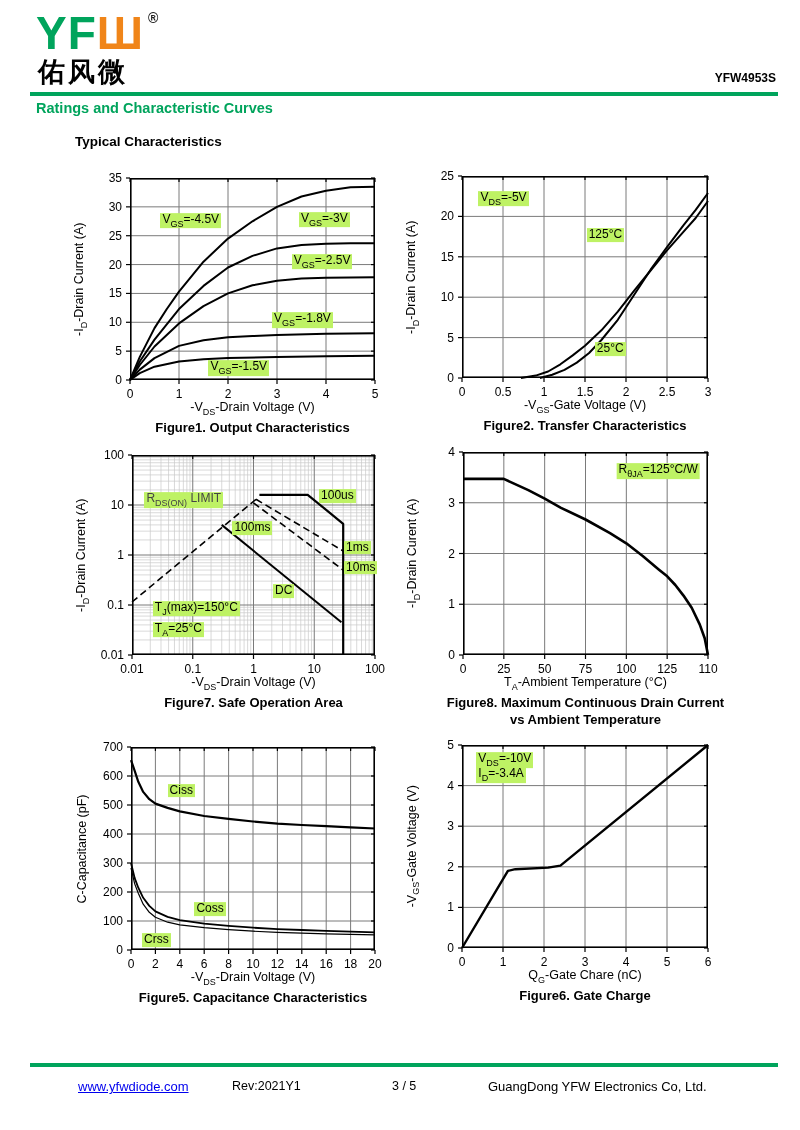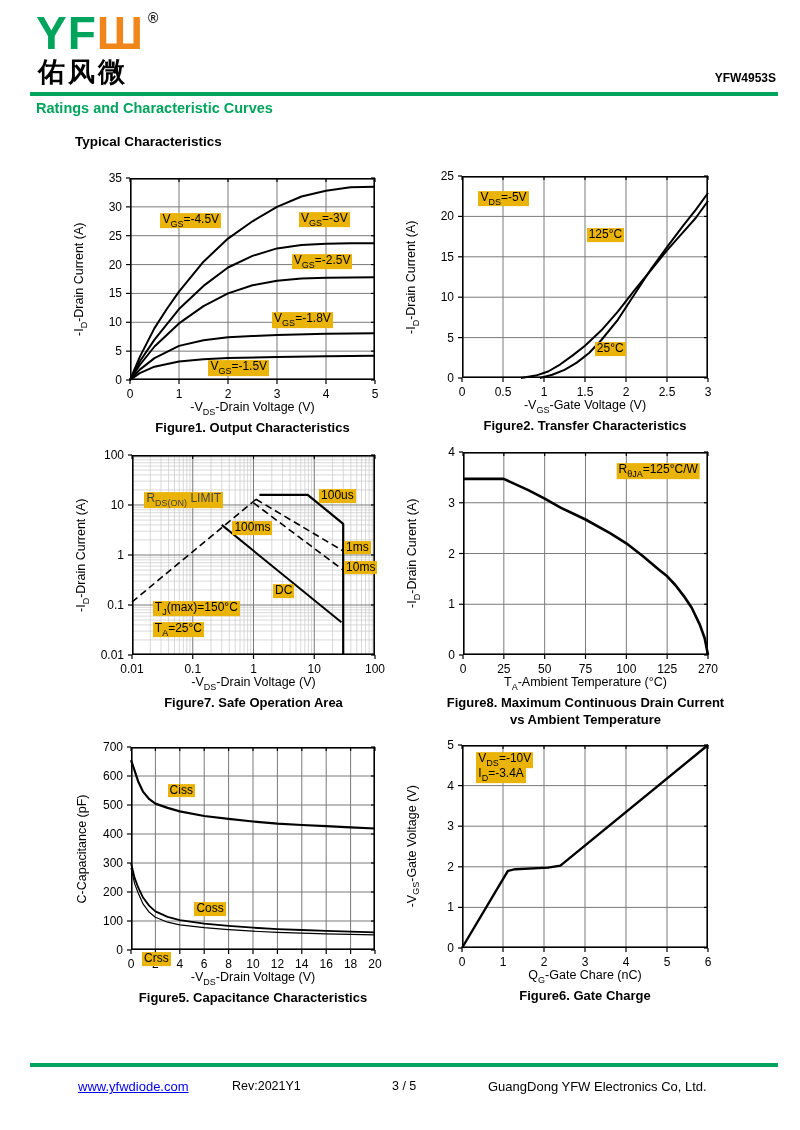--- a/index.html
+++ b/index.html
@@ -18,21 +18,21 @@
   .rule-top{top:92px;}
   .section-title{left:36px;top:100px;font-size:14.5px;font-weight:bold;color:var(--green);}
   .subtitle{left:75px;top:134px;font-size:13.5px;font-weight:bold;}
   
   .fig{position:absolute;}
   .plot-svg{position:absolute;left:0;top:0;width:100%;height:100%;overflow:visible;display:block;}
   .tick{position:absolute;font-size:12px;white-space:nowrap;}
   .tick-x{transform:translateX(-50%);}
   .tick-y{transform:translate(-100%,-50%);}
   .ann{position:absolute;font-size:12px;line-height:1.15;white-space:nowrap;
-       background:#eab308;padding:0 2px;transform:translate(0,-50%);}
+       background:#bef264;padding:0 2px;transform:translate(0,-50%);}
   .ann-end{transform:translate(-100%,-50%);}
   .ann-gray{color:#444;}
   .xlabel{position:absolute;top:calc(100% + 20px);left:0;width:100%;text-align:center;
           font-size:12.5px;white-space:nowrap;}
   .ylabel-box{position:absolute;left:-58px;top:0;height:100%;width:18px;
               display:flex;align-items:center;justify-content:center;}
   .ylabel-text{transform:rotate(-90deg);white-space:nowrap;font-size:12.5px;}
   .caption{position:absolute;top:calc(100% + 40px);left:50%;transform:translateX(-50%);
            width:max-content;text-align:center;font-size:13px;font-weight:bold;line-height:1.3;}
   sub{font-size:9px;}
@@ -368,21 +368,21 @@
     <div class="caption">
       <div>Figure8. Maximum Continuous Drain Current</div>
       <div>vs Ambient Temperature</div>
     </div>
   <div class="tick tick-x" style="left: 0px; top: 210px;">0</div>
       <div class="tick tick-x" style="left: 40.8333px; top: 210px;">25</div>
       <div class="tick tick-x" style="left: 81.6667px; top: 210px;">50</div>
       <div class="tick tick-x" style="left: 122.5px; top: 210px;">75</div>
       <div class="tick tick-x" style="left: 163.333px; top: 210px;">100</div>
       <div class="tick tick-x" style="left: 204.167px; top: 210px;">125</div>
-      <div class="tick tick-x" style="left: 245px; top: 210px;">270</div>
+      <div class="tick tick-x" style="left: 245px; top: 210px;">110</div>
       <div class="tick tick-y" style="left: -8px; top: 203px;">0</div>
       <div class="tick tick-y" style="left: -8px; top: 152.25px;">1</div>
       <div class="tick tick-y" style="left: -8px; top: 101.5px;">2</div>
       <div class="tick tick-y" style="left: -8px; top: 50.75px;">3</div>
       <div class="tick tick-y" style="left: -8px; top: 0px;">4</div>
       <div class="ann ann-end" style="left: 236.833px; top: 19.285px;">R<sub>θJA</sub>=125°C/W</div>
     </div>
 
   <div class="fig" style="left:131px;top:747px;width:244px;height:203px;">
     <svg class="plot-svg" viewBox="0 0 244 203">
@@ -465,21 +465,21 @@
       <div class="tick tick-y" style="left: -8px; top: 203px;">0</div>
       <div class="tick tick-y" style="left: -8px; top: 174px;">100</div>
       <div class="tick tick-y" style="left: -8px; top: 145px;">200</div>
       <div class="tick tick-y" style="left: -8px; top: 116px;">300</div>
       <div class="tick tick-y" style="left: -8px; top: 87px;">400</div>
       <div class="tick tick-y" style="left: -8px; top: 58px;">500</div>
       <div class="tick tick-y" style="left: -8px; top: 29px;">600</div>
       <div class="tick tick-y" style="left: -8px; top: 0px;">700</div>
       <div class="ann" style="left: 36.6px; top: 43.5px;">Ciss</div>
       <div class="ann" style="left: 63.44px; top: 162.4px;">Coss</div>
-      <div class="ann" style="left: 10.98px; top: 193.43px; margin-top: 19px;">Crss</div>
+      <div class="ann" style="left: 10.98px; top: 193.43px;">Crss</div>
     </div>
 
   <div class="fig" style="left:462px;top:745px;width:246px;height:203px;">
     <svg class="plot-svg" viewBox="0 0 246 203">
         <line x1="41" y1="0" x2="41" y2="203" stroke="#7a7a7a" stroke-width="1"></line>
         <line x1="82" y1="0" x2="82" y2="203" stroke="#7a7a7a" stroke-width="1"></line>
         <line x1="123" y1="0" x2="123" y2="203" stroke="#7a7a7a" stroke-width="1"></line>
         <line x1="164" y1="0" x2="164" y2="203" stroke="#7a7a7a" stroke-width="1"></line>
         <line x1="205" y1="0" x2="205" y2="203" stroke="#7a7a7a" stroke-width="1"></line>
         <line x1="0" y1="162.4" x2="246" y2="162.4" stroke="#7a7a7a" stroke-width="1"></line>

